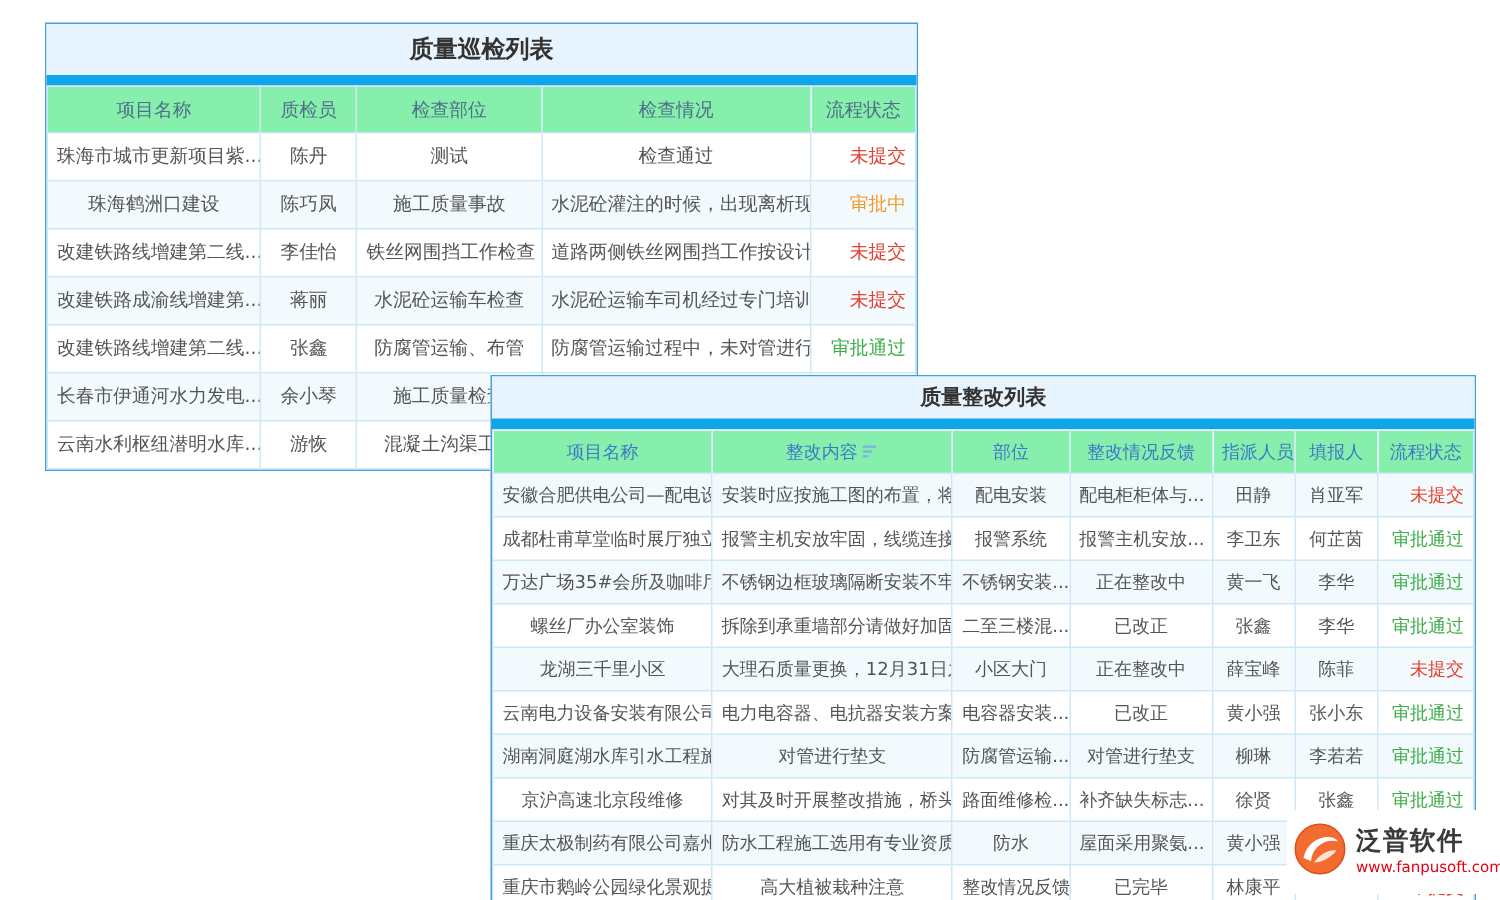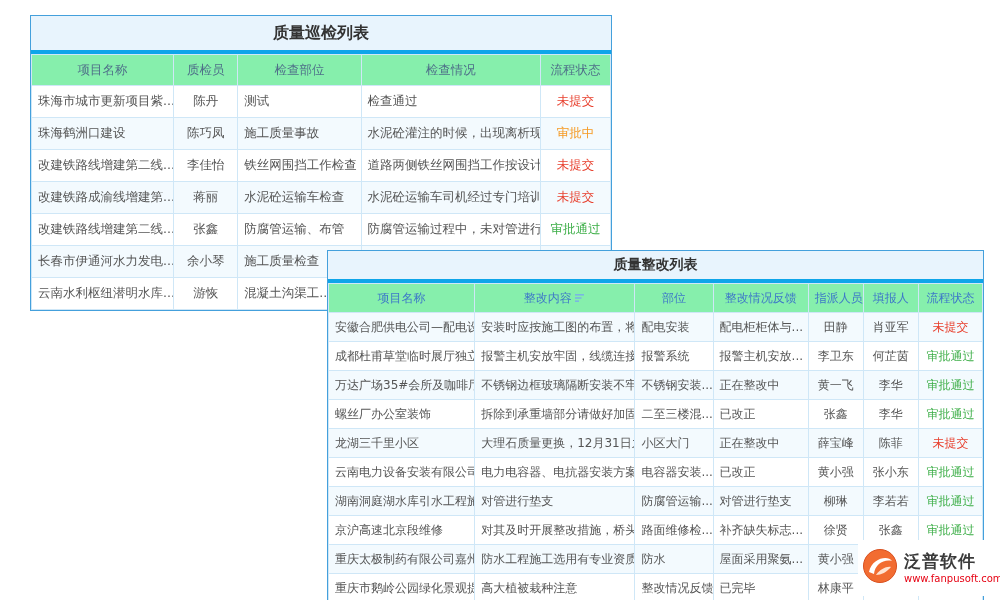--- a/index.html
+++ b/index.html
@@ -5,40 +5,40 @@
   html,body{margin:0;padding:0}
   body{
     width:1000px;height:600px;position:relative;overflow:hidden;
     background:#ffffff;
     font-family:"DejaVu Sans","Liberation Sans",sans-serif;
   }
   .panel{position:absolute;background:#fff;border:1px solid #44a0dc}
   .title-bar{
     display:flex;align-items:center;justify-content:center;
     background:#e8f4fd;color:#333;font-weight:bold;
-    border-bottom:4px solid #0ea5e9;
+    border-bottom:7px solid #0ea5e9;
   }
   .p1{left:30px;top:15px;width:580px}
   .p2{left:327px;top:250px;width:655px}
   .p1 .title-bar{height:34px;font-size:16px}
   .p2 .title-bar{height:28px;font-size:14px}
   table{border-collapse:collapse;table-layout:fixed;width:100%}
   th,td{border:1px solid #cfe7f7;white-space:nowrap;overflow:hidden;padding:0 6px}
   th{font-weight:normal;text-align:center;background:#86efac}
   .p1 th{height:30px;font-size:12.5px;color:#4f7089}
   .p2 th{height:28px;font-size:12px;color:#3e79c8}
   .p1 td{height:31px;font-size:12.5px;color:#555}
   .p2 td{height:28px;font-size:12px;color:#555}
   .p1 tbody tr:nth-child(even){background:#f3fafe}
   .p2 tbody tr:nth-child(odd){background:#f3fafe}
-  .c-link{color:#3e79c8;text-align:left;cursor:pointer}
+  .c-link{color:#3e79c8;text-align:center;cursor:pointer}
   .c-person-o{color:#d9822f;text-align:center;cursor:pointer}
   .c-person-b{color:#3e79c8;text-align:center;cursor:pointer}
-  .c-status{text-align:center;cursor:pointer}
-  .c-text{text-align:left}
+  .c-status{text-align:right;cursor:pointer}
+  .c-text{text-align:center}
   .sort{display:inline-block;vertical-align:-1px;margin-left:3px;cursor:pointer}
   .watermark{
     position:absolute;left:858px;top:540px;width:138px;height:52px;
     background:#fff;display:flex;align-items:center;gap:6px;padding:2px 4px;
   }
   .wm-text{display:flex;flex-direction:column;line-height:1.2}
   .wm-brand{font-size:17px;font-weight:bold;color:#3a3a3a;letter-spacing:1px}
   .wm-url{font-size:10px;color:#e60012;margin-top:1px}
 </style>
 </head>

